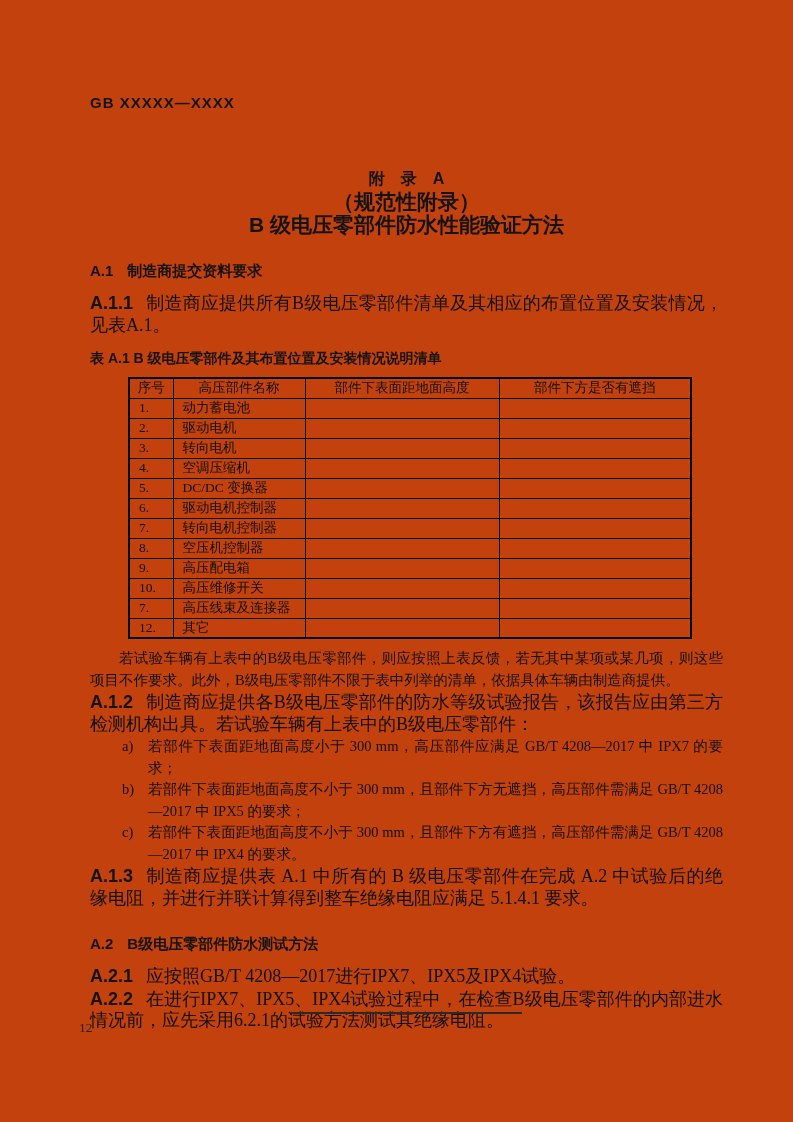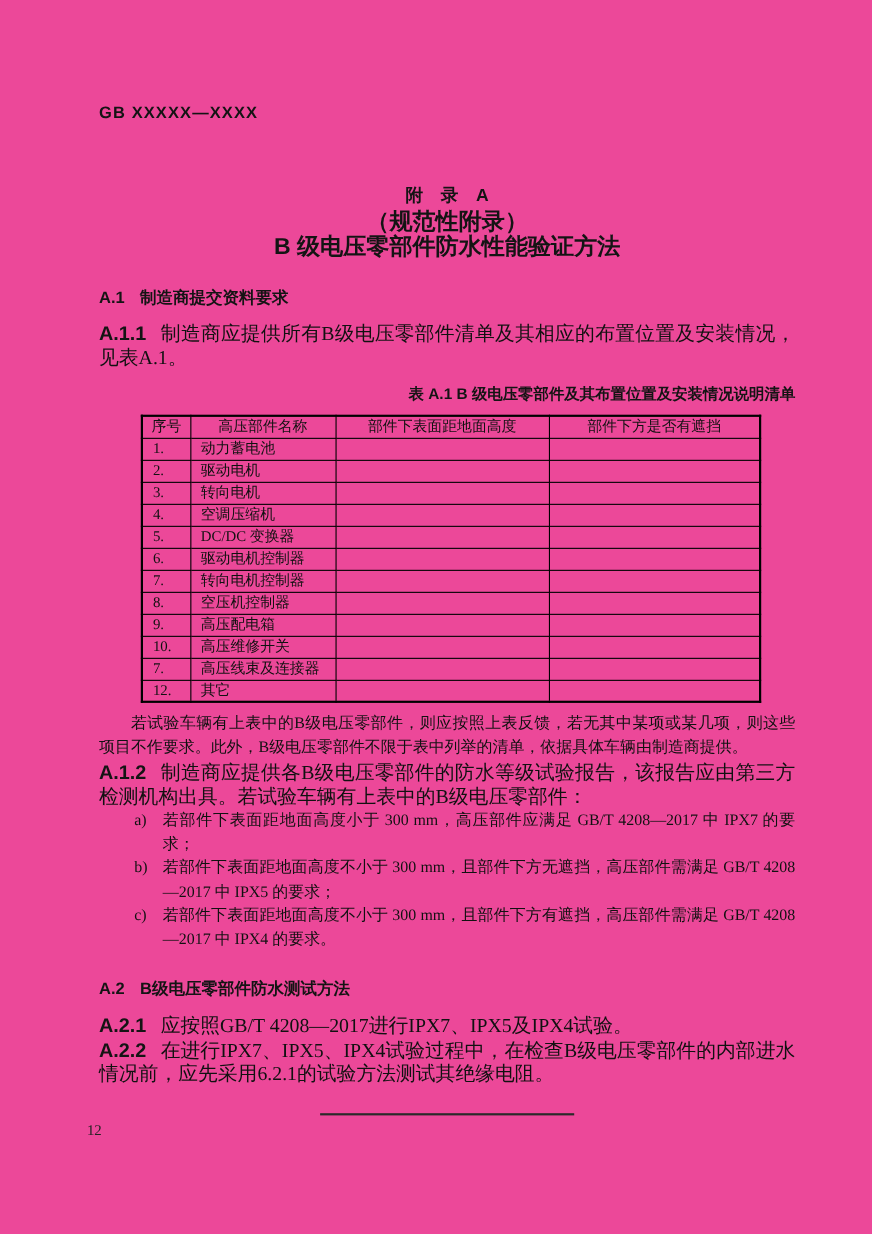--- a/index.html
+++ b/index.html
@@ -1,19 +1,19 @@
 <!DOCTYPE html>
 <html><head>
 <meta charset="utf-8">
 <style>
   * { margin: 0; padding: 0; box-sizing: border-box; }
   html, body { background: #e8e8e8; }
   .page {
     width: 793px; height: 1122px;
-    background: #ec4899;
+    background: #c2410c;
     position: relative;
     margin: 0 auto;
     font-family: "Liberation Serif", "DejaVu Serif", serif;
     color: #111111;
     overflow: hidden;
   }
   .content {
     padding: 94px 70px 0 90px;
   }
   .doc-header {
@@ -56,21 +56,21 @@
     text-align: justify;
   }
   .clause .c-no {
     font-family: "Liberation Sans", "DejaVu Sans", sans-serif;
     font-weight: bold;
     margin-right: 13px;
     color: #141414;
   }
   .tbl-caption {
     margin-top: 14px;
-    text-align: right;
+    text-align: left;
     font-family: "Liberation Sans", "DejaVu Sans", sans-serif;
     font-weight: bold;
     font-size: 14px;
     color: #141414;
   }
   table.parts-table {
     border-collapse: collapse;
     margin-top: 9px;
     margin-left: 38px;
     width: 562px;
@@ -243,20 +243,23 @@
       <div class="abc-item">
         <span class="abc-label">b)</span>
         <span class="abc-text">若部件下表面距地面高度不小于 300 mm，且部件下方无遮挡，高压部件需满足 GB/T 4208—2017 中 IPX5 的要求；</span>
       </div>
       <div class="abc-item">
         <span class="abc-label">c)</span>
         <span class="abc-text">若部件下表面距地面高度不小于 300 mm，且部件下方有遮挡，高压部件需满足 GB/T 4208—2017 中 IPX4 的要求。</span>
       </div>
     </div>
 
+    <p class="clause tight">
+      <span class="c-no">A.1.3</span><span>制造商应提供表 A.1 中所有的 B 级电压零部件在完成 A.2 中试验后的绝缘电阻，并进行并联计算得到整车绝缘电阻应满足 5.1.4.1 要求。</span>
+    </p>
 
     <div class="heading">
       <span class="h-no">A.2</span><span>B级电压零部件防水测试方法</span>
     </div>
 
     <p class="clause">
       <span class="c-no">A.2.1</span><span>应按照GB/T 4208—2017进行IPX7、IPX5及IPX4试验。</span>
     </p>
 
     <p class="clause tight">

